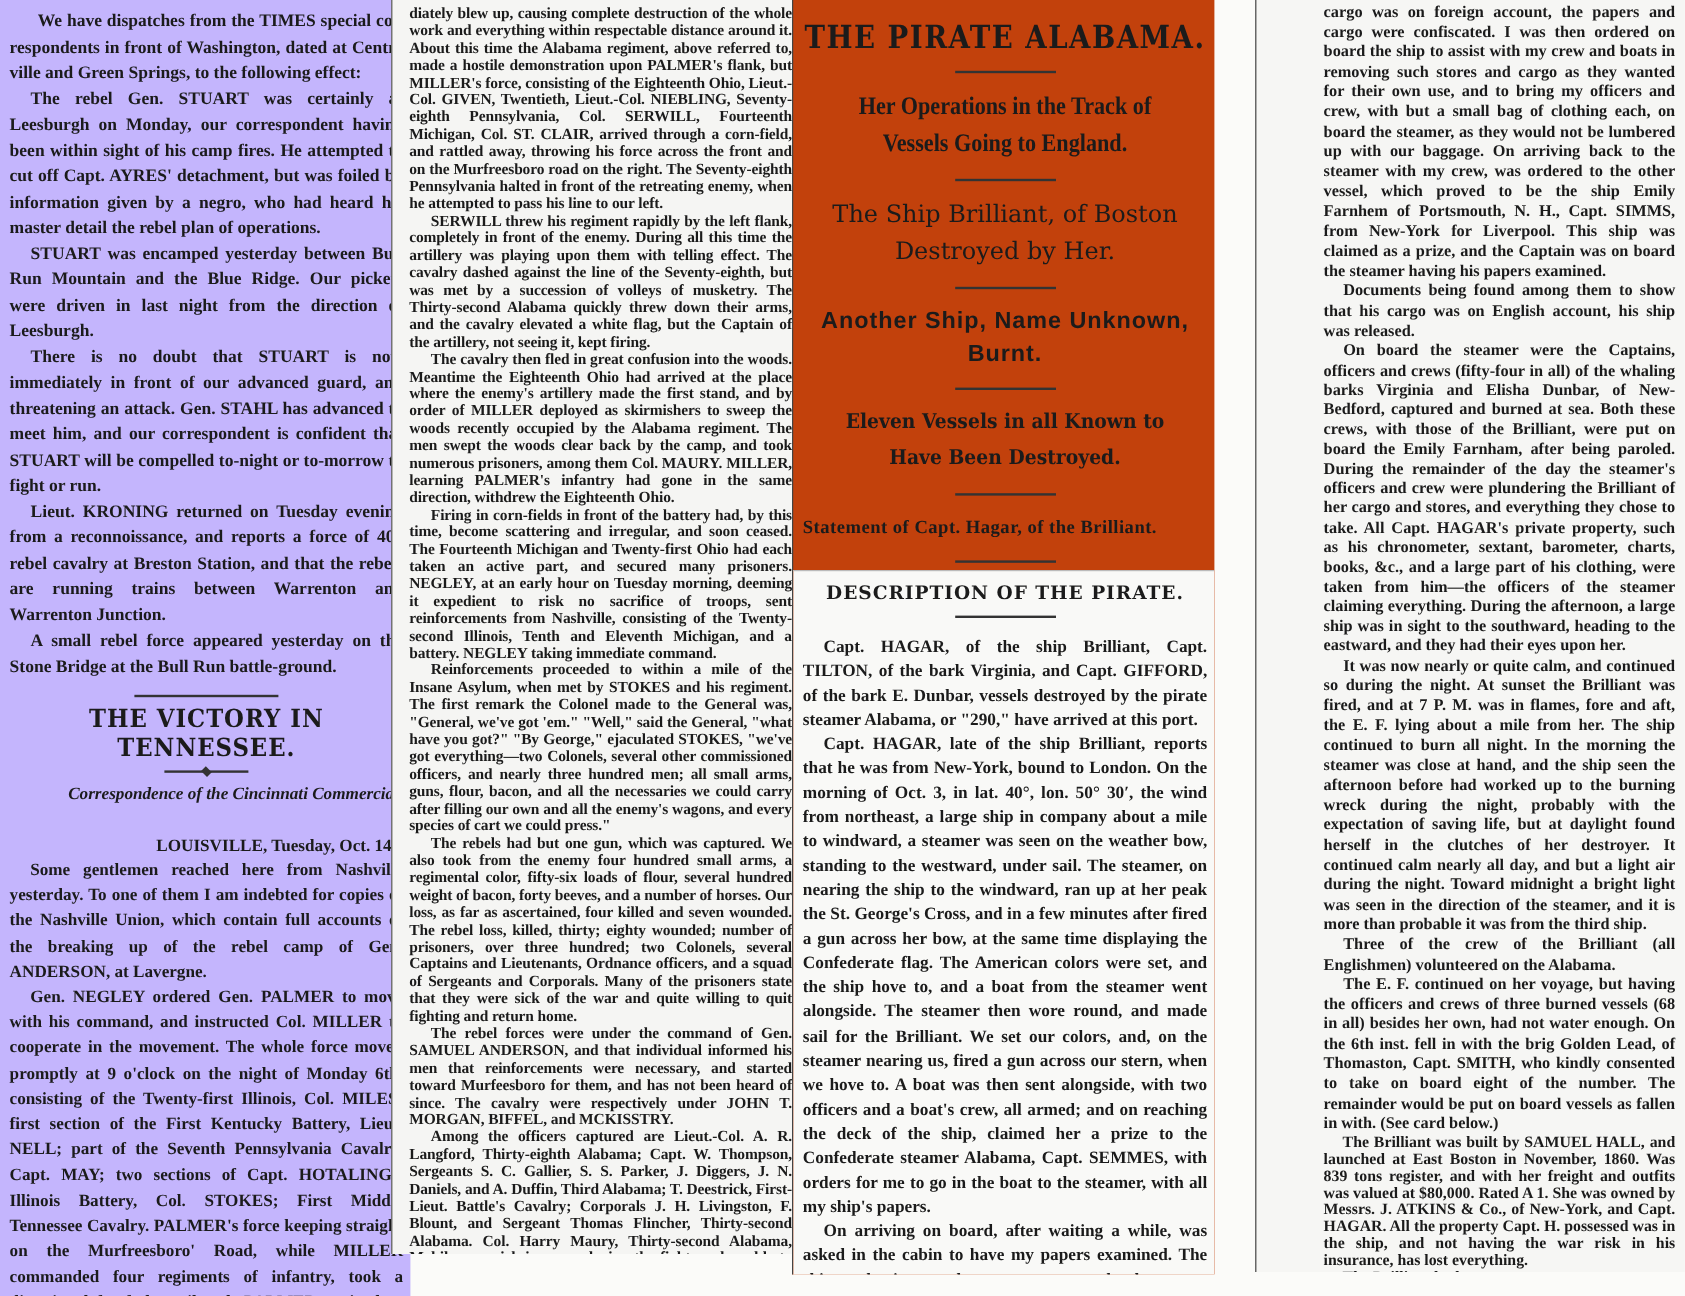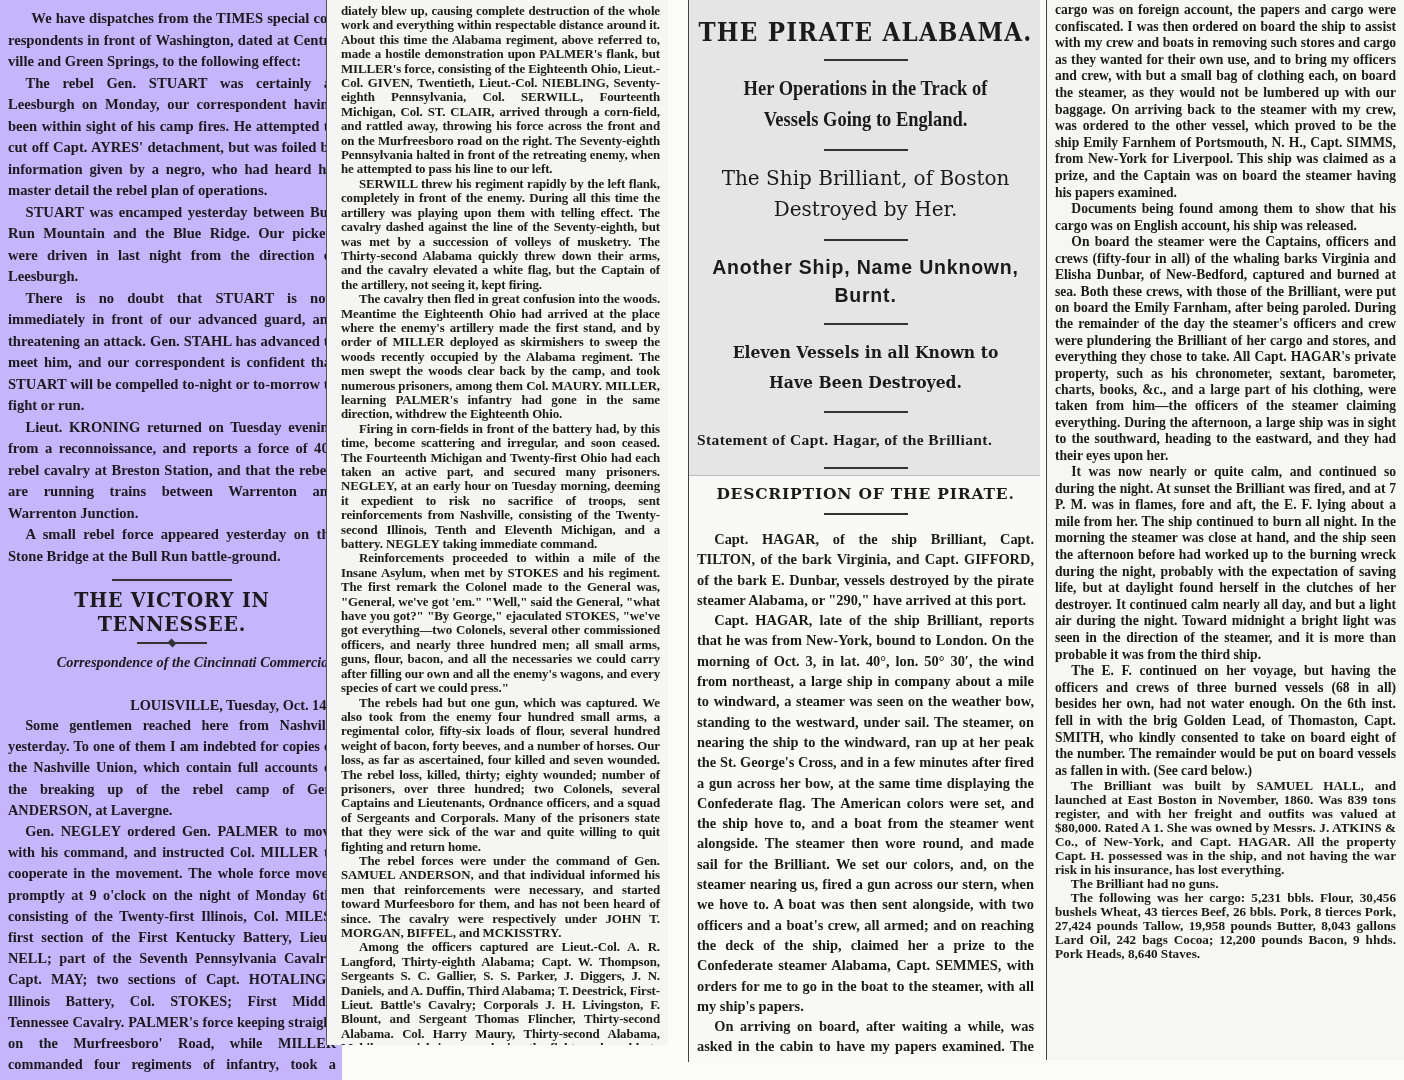--- a/index.html
+++ b/index.html
@@ -10,29 +10,29 @@
     font-family: "Liberation Serif", "DejaVu Serif", serif;
     color: #1b1b1b;
   }
   .col {
     position: absolute; top: 0; box-sizing: border-box;
     background: #c4b5fd;
     overflow: hidden;
   }
   #col1 { left: 0; width: 342px; height: 1080px; padding: 8px 6px 0 8px; }
   #col2 { left: 326px; width: 342px; height: 1045px; padding: 4px 8px 0 14px; border-left: 1.5px solid #555; background:#f5f5f3; }
-  #col3 { left: 688px; width: 352px; height: 1062px; padding: 6px 6px 0 8px; border-left: 1.5px solid #444; background:#e5e5e5; }
+  #col3 { left: 660px; width: 352px; height: 1062px; padding: 6px 6px 0 8px; border-left: 1.5px solid #444; background:#c2410c; }
   #col4 { left: 1046px; width: 358px; height: 1060px; padding: 2px 8px 0 8px; border-left: 1.5px solid #444; background:#f6f6f4; }
 
   p { margin: 0; text-align: justify; }
   .p1 { font-size: 14.6px; line-height: 21.5px; font-weight: bold; text-indent: 1.2em; }
   .p2 { font-size: 12.9px; line-height: 14.4px; font-weight: bold; text-indent: 1.4em; letter-spacing: -0.1px; }
   .p3 { font-size: 14.3px; line-height: 21.2px; font-weight: bold; text-indent: 1.2em; }
   .p4 { font-size: 14.4px; line-height: 20.3px; font-weight: bold; text-indent: 1.2em; }
-  .p4.tight { font-size: 13.4px; line-height: 15.7px; }
+  .p4.tight { font-size: 13.4px; line-height: 15.7px; margin-left: 48px; }
   .p1.first { text-indent: 1.6em; }
 
   .rule { width: 120px; height: 2px; background: #333; margin: 10px auto 10px auto; }
   .rule.orn { width: 70px; position: relative; }
   .rule.orn::after { content: ""; position: absolute; left: 30px; top: -3px; width: 10px; height: 8px; background: #333; transform: rotate(45deg) scale(0.7); }
 
   .h-victory { text-align: center; font-family: "DejaVu Serif", serif; font-weight: bold; font-size: 19px; letter-spacing: 0.8px; margin: 4px 0 2px; transform: scaleY(1.1); }
   .h-sub { font-size: 14.6px; font-weight: bold; line-height: 18px; padding-left: 2.6em; text-indent: -2.3em; text-align: justify; letter-spacing: 1px; }
   .dateline-corr { font-style: italic; font-size: 14.3px; text-align: right; font-weight: bold; line-height: 20px; margin-top: 2px; }
   .dateline { text-align: right; font-size: 14.3px; font-weight: bold; line-height: 19px; padding-right: 6px; margin-top: 24px; }
@@ -97,17 +97,18 @@
     <p class="p4">Capt. HAGAR, late of the ship Brilliant, reports that he was from New-York, bound to London. On the morning of Oct. 3, in lat. 40°, lon. 50° 30′, the wind from northeast, a large ship in company about a mile to windward, a steamer was seen on the weather bow, standing to the westward, under sail. The steamer, on nearing the ship to the windward, ran up at her peak the St. George's Cross, and in a few minutes after fired a gun across her bow, at the same time displaying the Confederate flag. The American colors were set, and the ship hove to, and a boat from the steamer went alongside. The steamer then wore round, and made sail for the Brilliant. We set our colors, and, on the steamer nearing us, fired a gun across our stern, when we hove to. A boat was then sent alongside, with two officers and a boat's crew, all armed; and on reaching the deck of the ship, claimed her a prize to the Confederate steamer Alabama, Capt. SEMMES, with orders for me to go in the boat to the steamer, with all my ship's papers.</p>
     <p class="p4">On arriving on board, after waiting a while, was asked in the cabin to have my papers examined. The ship not having any documents to prove that her</p>
   </div>
 </div>
 
 <div class="col" id="col4">
   <p class="p4 tight" style="text-indent:0; font-size:13.6px; line-height:16.6px;">cargo was on foreign account, the papers and cargo were confiscated. I was then ordered on board the ship to assist with my crew and boats in removing such stores and cargo as they wanted for their own use, and to bring my officers and crew, with but a small bag of clothing each, on board the steamer, as they would not be lumbered up with our baggage. On arriving back to the steamer with my crew, was ordered to the other vessel, which proved to be the ship Emily Farnhem of Portsmouth, N. H., Capt. SIMMS, from New-York for Liverpool. This ship was claimed as a prize, and the Captain was on board the steamer having his papers examined.</p>
   <p class="p4 tight" style="font-size:13.6px; line-height:16.6px;">Documents being found among them to show that his cargo was on English account, his ship was released.</p>
   <p class="p4 tight" style="font-size:13.6px; line-height:16.4px;">On board the steamer were the Captains, officers and crews (fifty-four in all) of the whaling barks Virginia and Elisha Dunbar, of New-Bedford, captured and burned at sea. Both these crews, with those of the Brilliant, were put on board the Emily Farnham, after being paroled. During the remainder of the day the steamer's officers and crew were plundering the Brilliant of her cargo and stores, and everything they chose to take. All Capt. HAGAR's private property, such as his chronometer, sextant, barometer, charts, books, &amp;c., and a large part of his clothing, were taken from him—the officers of the steamer claiming everything. During the afternoon, a large ship was in sight to the southward, heading to the eastward, and they had their eyes upon her.</p>
   <p class="p4 tight" style="font-size:13.6px; line-height:16.6px;">It was now nearly or quite calm, and continued so during the night. At sunset the Brilliant was fired, and at 7 P. M. was in flames, fore and aft, the E. F. lying about a mile from her. The ship continued to burn all night. In the morning the steamer was close at hand, and the ship seen the afternoon before had worked up to the burning wreck during the night, probably with the expectation of saving life, but at daylight found herself in the clutches of her destroyer. It continued calm nearly all day, and but a light air during the night. Toward midnight a bright light was seen in the direction of the steamer, and it is more than probable it was from the third ship.</p>
+  <p class="p4 tight" style="font-size:13.6px; line-height:16.6px;">Three of the crew of the Brilliant (all Englishmen) volunteered on the Alabama.</p>
   <p class="p4 tight" style="font-size:13.6px; line-height:16.6px;">The E. F. continued on her voyage, but having the officers and crews of three burned vessels (68 in all) besides her own, had not water enough. On the 6th inst. fell in with the brig Golden Lead, of Thomaston, Capt. SMITH, who kindly consented to take on board eight of the number. The remainder would be put on board vessels as fallen in with. (See card below.)</p>
   <p class="p4 tight" style="font-size:13.2px; line-height:14px;">The Brilliant was built by SAMUEL HALL, and launched at East Boston in November, 1860. Was 839 tons register, and with her freight and outfits was valued at $80,000. Rated A 1. She was owned by Messrs. J. ATKINS &amp; Co., of New-York, and Capt. HAGAR. All the property Capt. H. possessed was in the ship, and not having the war risk in his insurance, has lost everything.</p>
   <p class="p4 tight" style="font-size:13.2px; line-height:14px;">The Brilliant had no guns.</p>
   <p class="p4 tight" style="font-size:13.2px; line-height:14px;">The following was her cargo: 5,231 bbls. Flour, 30,456 bushels Wheat, 43 tierces Beef, 26 bbls. Pork, 8 tierces Pork, 27,424 pounds Tallow, 19,958 pounds Butter, 8,043 gallons Lard Oil, 242 bags Cocoa; 12,200 pounds Bacon, 9 hhds. Pork Heads, 8,640 Staves.</p>
 </div>
 
 </body></html>

